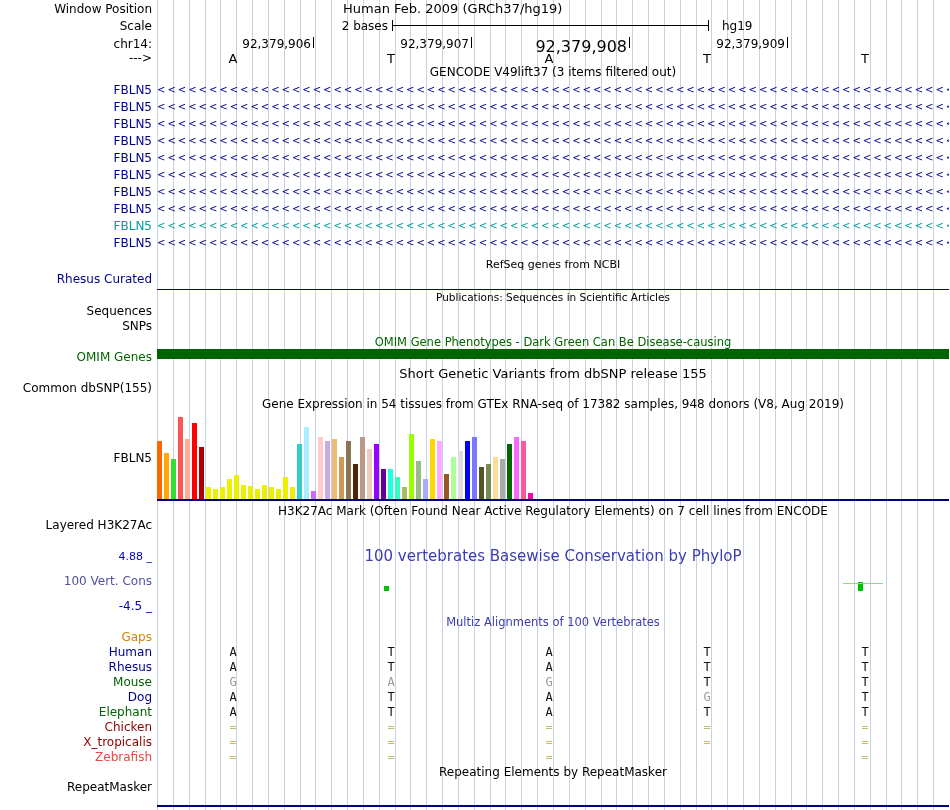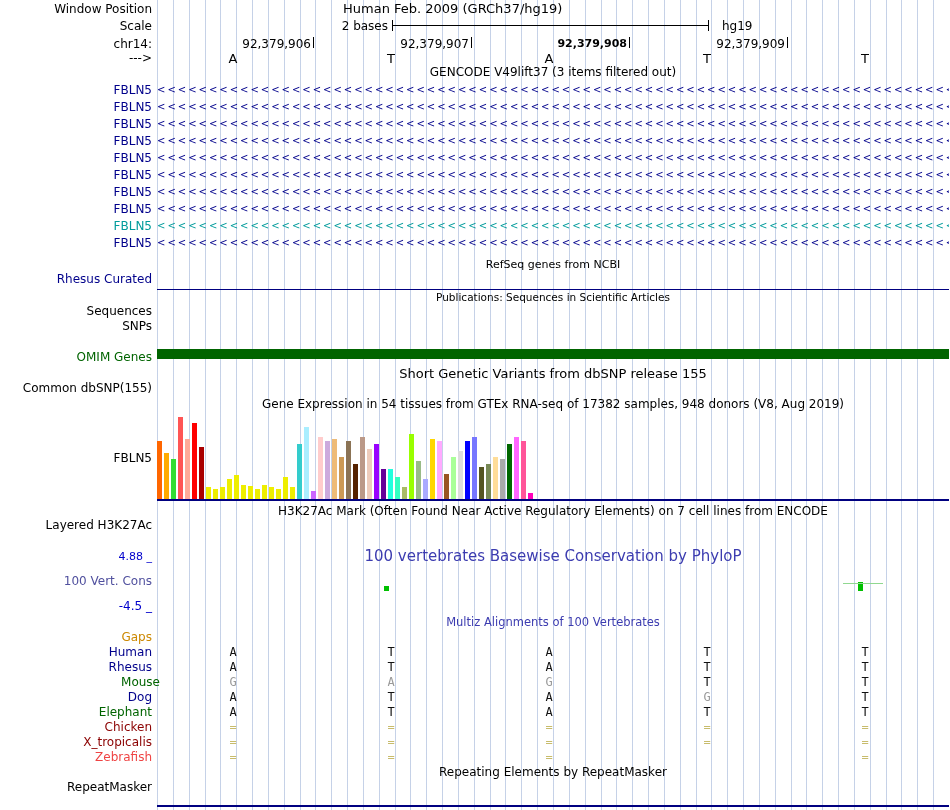--- a/index.html
+++ b/index.html
@@ -29,21 +29,21 @@
     <div style="position:absolute;top:5px;left:0;right:0;height:1px;background:#000"></div>
   </div>
   <span class="abs" style="top:19px;left:722px;font-size:12px">hg19</span>
 
   <span class="glabel" style="top:37px">chr14:</span>
   <div class="layer" id="coords">
       <span style="position: absolute; top: 37px; left: 217px; width: 94px; text-align: right; font-size: 12px;">92,379,906</span>
       <div style="position: absolute; top: 37px; left: 313px; width: 1px; height: 11px; background: rgb(0, 0, 0);"></div>
       <span style="position: absolute; top: 37px; left: 375px; width: 94px; text-align: right; font-size: 12px;">92,379,907</span>
       <div style="position: absolute; top: 37px; left: 471px; width: 1px; height: 11px; background: rgb(0, 0, 0);"></div>
-      <span style="position: absolute; top: 37px; left: 533px; width: 94px; text-align: right; font-size: 11px; font-weight: bold;">92,379,908</span>
+      <span style="position: absolute; top: 37px; left: 533px; width: 94px; text-align: right; font-size: 16px;">92,379,908</span>
       <div style="position: absolute; top: 37px; left: 629px; width: 1px; height: 11px; background: rgb(0, 0, 0);"></div>
       <span style="position: absolute; top: 37px; left: 691px; width: 94px; text-align: right; font-size: 12px;">92,379,909</span>
       <div style="position: absolute; top: 37px; left: 787px; width: 1px; height: 11px; background: rgb(0, 0, 0);"></div>
     </div>
 
   <span class="glabel" style="top:51px">---&gt;</span>
   <div class="layer" id="bases">
       <span style="position: absolute; top: 51px; left: 223px; width: 20px; text-align: center; font-size: 13px;">A</span>
       <span style="position: absolute; top: 51px; left: 381px; width: 20px; text-align: center; font-size: 13px;">T</span>
       <span style="position: absolute; top: 51px; left: 539px; width: 20px; text-align: center; font-size: 13px;">A</span>
@@ -77,20 +77,21 @@
 
   <div class="ctitle" style="top:258px;font-size:11px">RefSeq genes from NCBI</div>
   <span class="glabel" style="top:272px;color:#00008B">Rhesus Curated</span>
 
   <div class="hline" style="top:289px;height:1px"></div>
 
   <div class="ctitle" style="top:291px;font-size:10.5px">Publications: Sequences in Scientific Articles</div>
   <span class="glabel" style="top:304px">Sequences</span>
   <span class="glabel" style="top:319px">SNPs</span>
 
+  <div class="ctitle" style="top:336px;color:#006400;font-size:11.5px">OMIM Gene Phenotypes - Dark Green Can Be Disease-causing</div>
   <div class="abs" style="top:349px;left:157px;width:792px;height:10px;background:#006400"></div>
   <span class="glabel" style="top:350px;color:#006400">OMIM Genes</span>
 
   <div class="ctitle" style="top:367px;font-size:13px">Short Genetic Variants from dbSNP release 155</div>
   <span class="glabel" style="top:381px">Common dbSNP(155)</span>
 
   <div class="ctitle" style="top:398px">Gene Expression in 54 tissues from GTEx RNA-seq of 17382 samples, 948 donors (V8, Aug 2019)</div>
   <div class="abs" id="gtex-bars" style="top:413px;left:157px;width:792px;height:86px;display:flex;align-items:flex-end">
       <div title="Adipose - Subcutaneous" style="width: 5px; margin-right: 2px; height: 58px; background: rgb(255, 102, 0); flex: 0 0 auto;"></div>
       <div title="Adipose - Visceral (Omentum)" style="width: 5px; margin-right: 2px; height: 46px; background: rgb(255, 170, 0); flex: 0 0 auto;"></div>
@@ -171,21 +172,21 @@
       <span style="position: absolute; top: 645px; left: 381px; width: 20px; text-align: center; font-size: 12px; line-height: 15px; font-family: &quot;DejaVu Sans Mono&quot;, monospace; color: rgb(17, 17, 17);">T</span>
       <span style="position: absolute; top: 645px; left: 539px; width: 20px; text-align: center; font-size: 12px; line-height: 15px; font-family: &quot;DejaVu Sans Mono&quot;, monospace; color: rgb(17, 17, 17);">A</span>
       <span style="position: absolute; top: 645px; left: 697px; width: 20px; text-align: center; font-size: 12px; line-height: 15px; font-family: &quot;DejaVu Sans Mono&quot;, monospace; color: rgb(17, 17, 17);">T</span>
       <span style="position: absolute; top: 645px; left: 855px; width: 20px; text-align: center; font-size: 12px; line-height: 15px; font-family: &quot;DejaVu Sans Mono&quot;, monospace; color: rgb(17, 17, 17);">T</span>
       <span style="position: absolute; top: 660px; left: 0px; width: 152px; text-align: right; font-size: 12px; line-height: 15px; color: rgb(0, 0, 139);">Rhesus</span>
       <span style="position: absolute; top: 660px; left: 223px; width: 20px; text-align: center; font-size: 12px; line-height: 15px; font-family: &quot;DejaVu Sans Mono&quot;, monospace; color: rgb(17, 17, 17);">A</span>
       <span style="position: absolute; top: 660px; left: 381px; width: 20px; text-align: center; font-size: 12px; line-height: 15px; font-family: &quot;DejaVu Sans Mono&quot;, monospace; color: rgb(17, 17, 17);">T</span>
       <span style="position: absolute; top: 660px; left: 539px; width: 20px; text-align: center; font-size: 12px; line-height: 15px; font-family: &quot;DejaVu Sans Mono&quot;, monospace; color: rgb(17, 17, 17);">A</span>
       <span style="position: absolute; top: 660px; left: 697px; width: 20px; text-align: center; font-size: 12px; line-height: 15px; font-family: &quot;DejaVu Sans Mono&quot;, monospace; color: rgb(17, 17, 17);">T</span>
       <span style="position: absolute; top: 660px; left: 855px; width: 20px; text-align: center; font-size: 12px; line-height: 15px; font-family: &quot;DejaVu Sans Mono&quot;, monospace; color: rgb(17, 17, 17);">T</span>
-      <span style="position: absolute; top: 675px; left: 0px; width: 152px; text-align: right; font-size: 12px; line-height: 15px; color: rgb(0, 100, 0); margin-left: 8px;">Mouse</span>
+      <span style="position: absolute; top: 675px; left: 0px; width: 152px; text-align: right; font-size: 12px; line-height: 15px; color: rgb(0, 100, 0);">Mouse</span>
       <span style="position: absolute; top: 675px; left: 223px; width: 20px; text-align: center; font-size: 12px; line-height: 15px; font-family: &quot;DejaVu Sans Mono&quot;, monospace; color: rgb(154, 154, 154);">G</span>
       <span style="position: absolute; top: 675px; left: 381px; width: 20px; text-align: center; font-size: 12px; line-height: 15px; font-family: &quot;DejaVu Sans Mono&quot;, monospace; color: rgb(154, 154, 154);">A</span>
       <span style="position: absolute; top: 675px; left: 539px; width: 20px; text-align: center; font-size: 12px; line-height: 15px; font-family: &quot;DejaVu Sans Mono&quot;, monospace; color: rgb(154, 154, 154);">G</span>
       <span style="position: absolute; top: 675px; left: 697px; width: 20px; text-align: center; font-size: 12px; line-height: 15px; font-family: &quot;DejaVu Sans Mono&quot;, monospace; color: rgb(17, 17, 17);">T</span>
       <span style="position: absolute; top: 675px; left: 855px; width: 20px; text-align: center; font-size: 12px; line-height: 15px; font-family: &quot;DejaVu Sans Mono&quot;, monospace; color: rgb(17, 17, 17);">T</span>
       <span style="position: absolute; top: 690px; left: 0px; width: 152px; text-align: right; font-size: 12px; line-height: 15px; color: rgb(0, 0, 139);">Dog</span>
       <span style="position: absolute; top: 690px; left: 223px; width: 20px; text-align: center; font-size: 12px; line-height: 15px; font-family: &quot;DejaVu Sans Mono&quot;, monospace; color: rgb(17, 17, 17);">A</span>
       <span style="position: absolute; top: 690px; left: 381px; width: 20px; text-align: center; font-size: 12px; line-height: 15px; font-family: &quot;DejaVu Sans Mono&quot;, monospace; color: rgb(17, 17, 17);">T</span>
       <span style="position: absolute; top: 690px; left: 539px; width: 20px; text-align: center; font-size: 12px; line-height: 15px; font-family: &quot;DejaVu Sans Mono&quot;, monospace; color: rgb(17, 17, 17);">A</span>
       <span style="position: absolute; top: 690px; left: 697px; width: 20px; text-align: center; font-size: 12px; line-height: 15px; font-family: &quot;DejaVu Sans Mono&quot;, monospace; color: rgb(154, 154, 154);">G</span>

